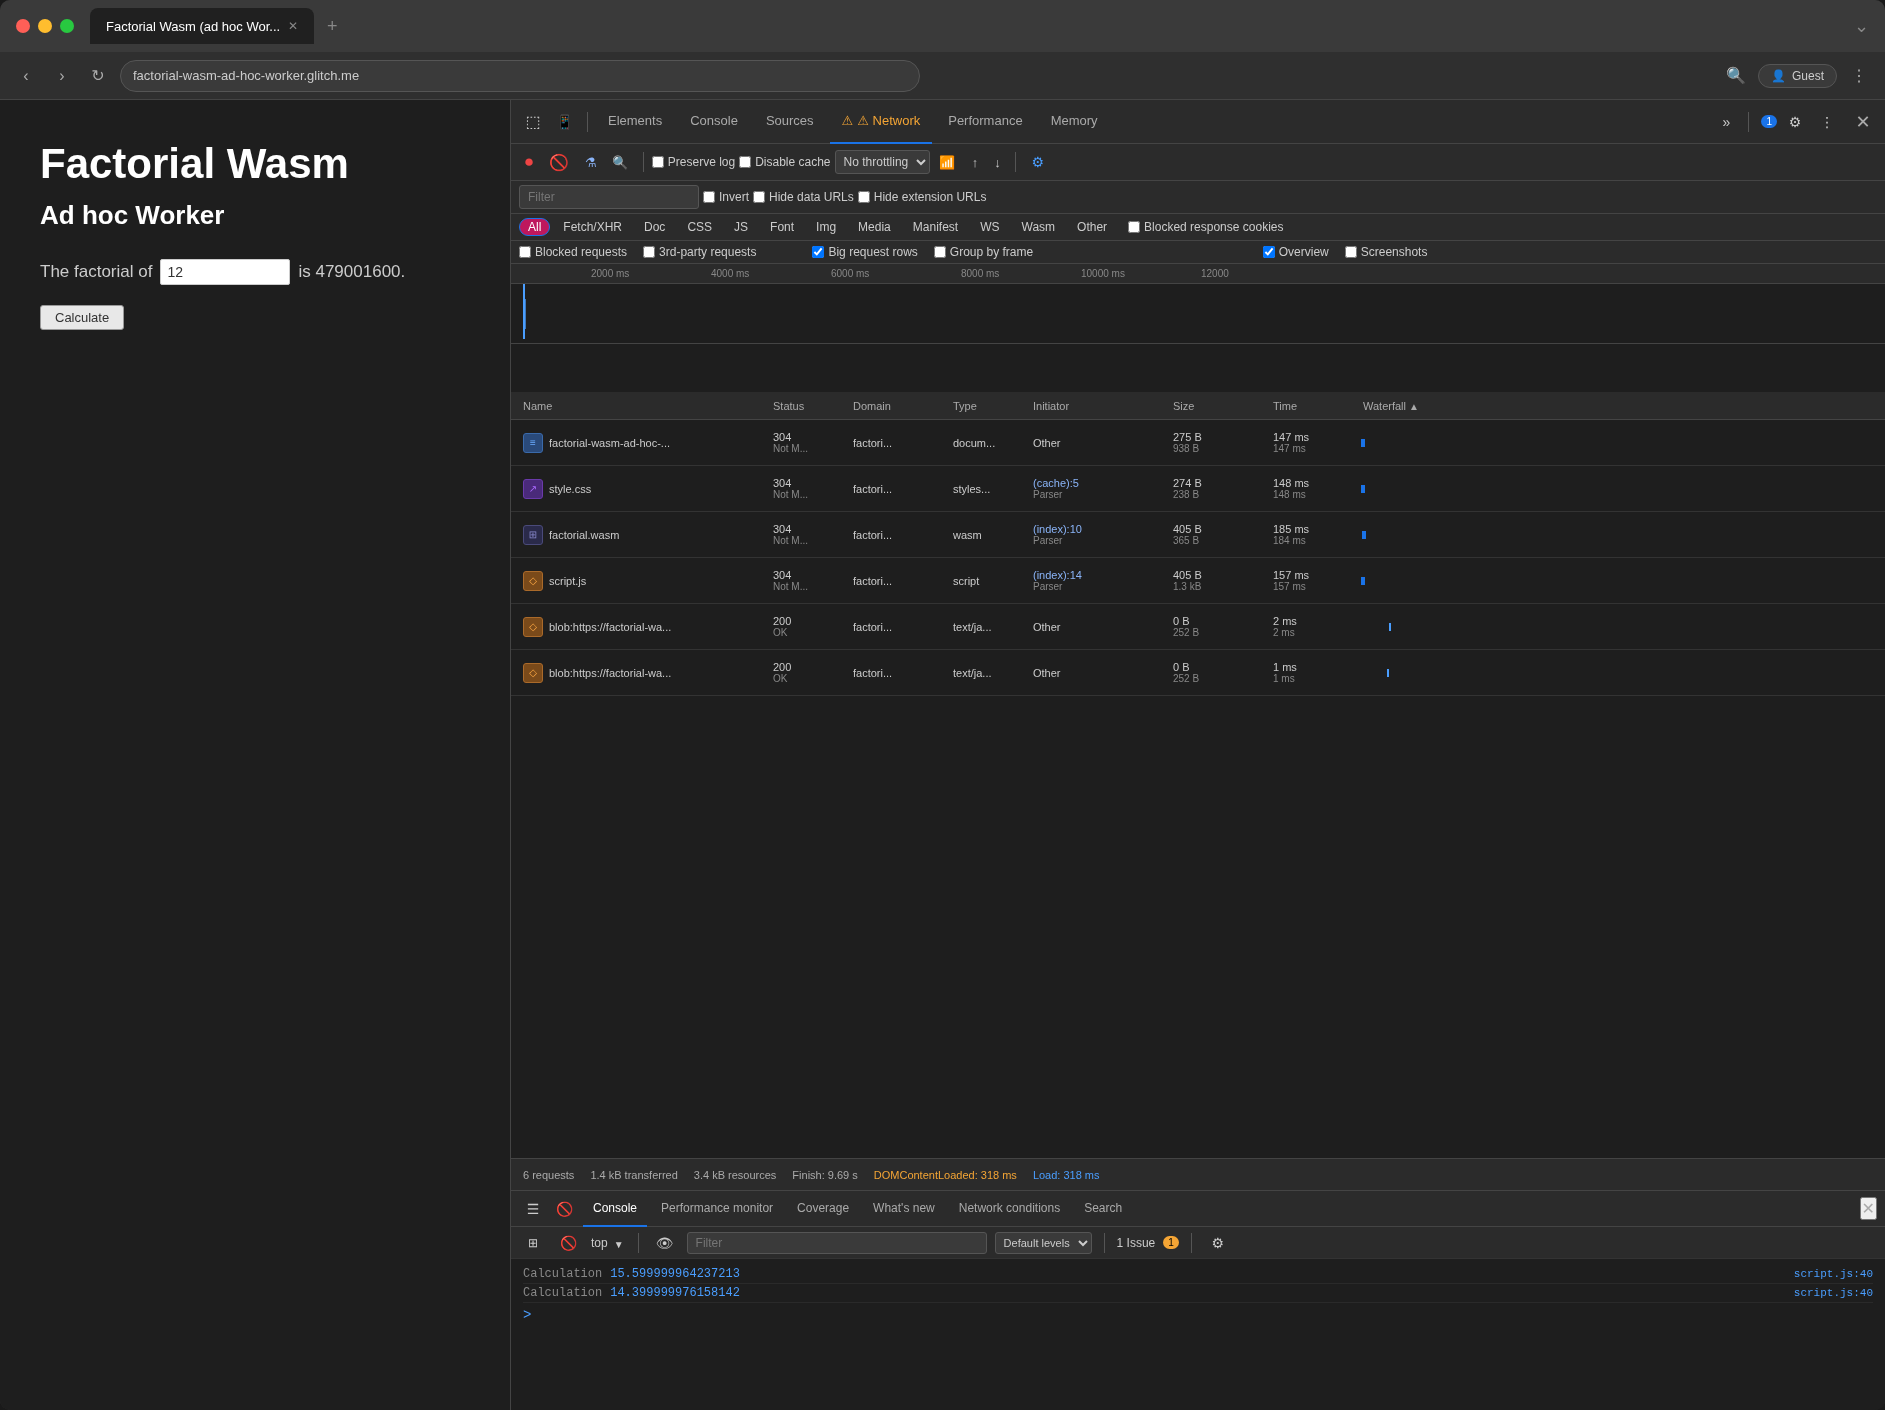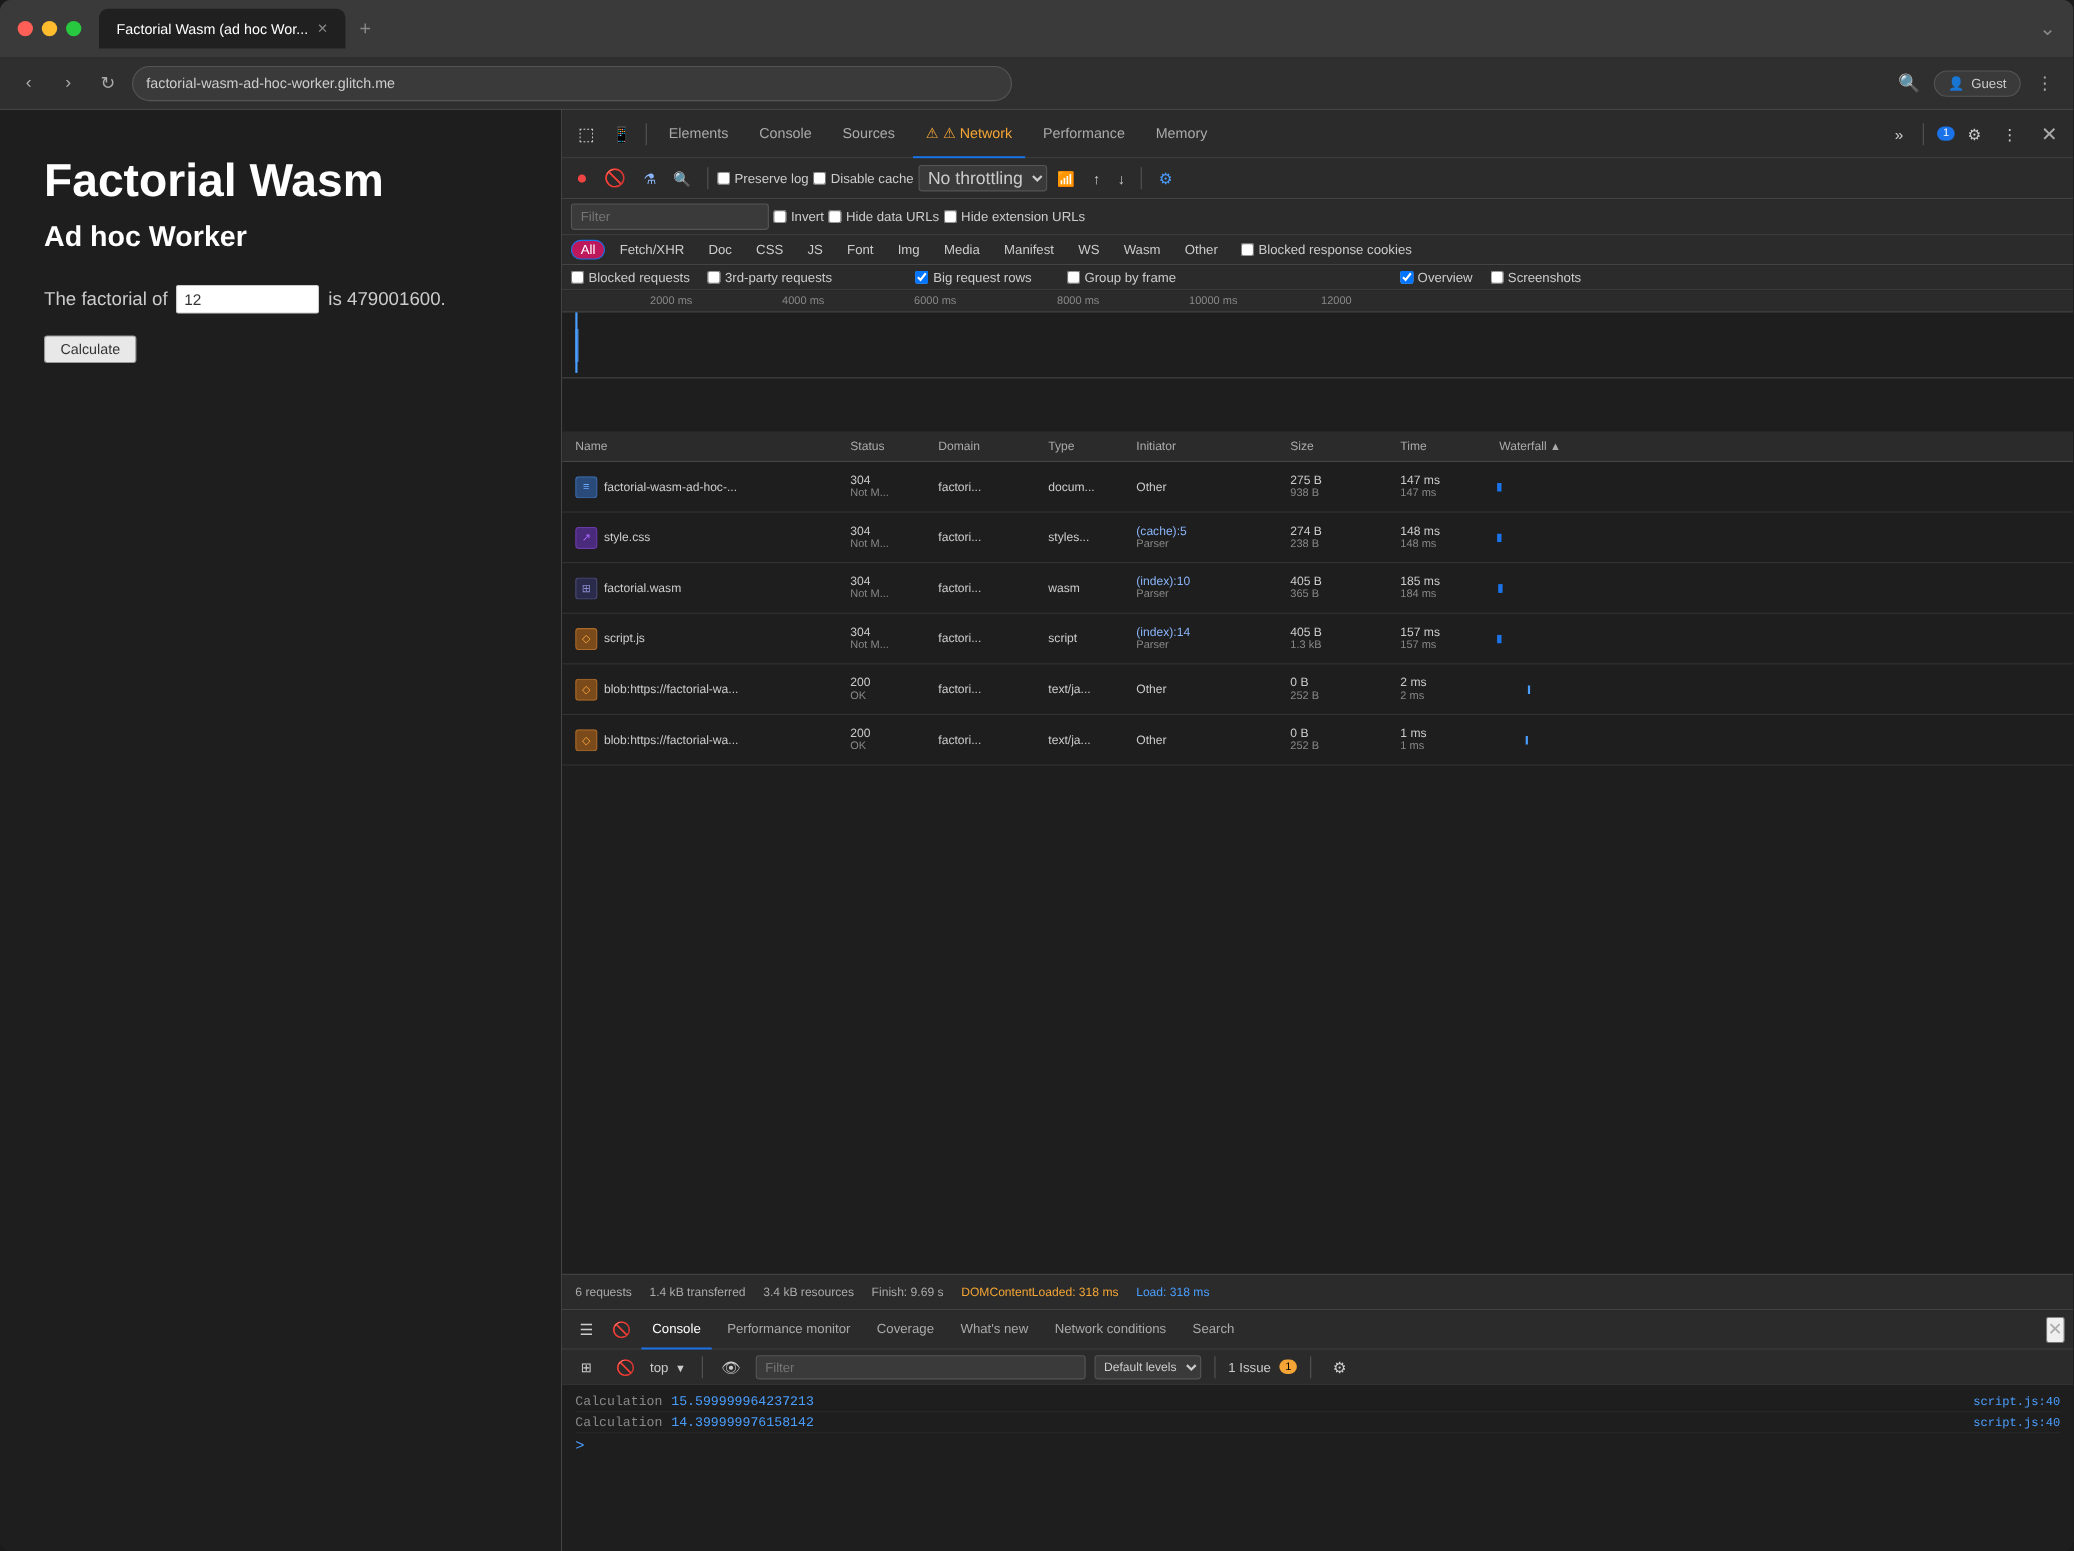--- a/index.html
+++ b/index.html
@@ -51,21 +51,21 @@
     .devtools-more { margin-left: auto; }
     .devtools-close { color: #aaa; cursor: pointer; font-size: 18px; margin-left: 4px; }
 
     
     .network-toolbar { background: #2b2b2b; border-bottom: 1px solid #444; display: flex; align-items: center; padding: 4px 8px; gap: 4px; flex-wrap: wrap; }
     .network-btn { color: #ccc; background: none; border: none; cursor: pointer; font-size: 13px; padding: 2px 6px; display: flex; align-items: center; gap: 4px; border-radius: 3px; }
     .record-btn { color: #e44; font-size: 16px; }
     .filter-input { background: #3a3a3a; border: 1px solid #555; border-radius: 3px; color: #ccc; font-size: 12px; padding: 2px 8px; width: 180px; height: 24px; }
     .checkbox-label { color: #ccc; font-size: 12px; display: flex; align-items: center; gap: 4px; cursor: pointer; white-space: nowrap; }
     .checkbox-label input { width: 12px; height: 12px; }
-    .throttle-select { background: #3a3a3a; border: 1px solid #555; border-radius: 3px; color: #ccc; font-size: 16px; padding: 2px 4px; height: 24px; }
+    .throttle-select { background: #3a3a3a; border: 1px solid #555; border-radius: 3px; color: #ccc; font-size: 12px; padding: 2px 4px; height: 24px; }
     .divider-v { width: 1px; background: #555; height: 20px; margin: 0 4px; }
 
     
     .filter-row { background: #2b2b2b; border-bottom: 1px solid #444; display: flex; align-items: center; padding: 4px 8px; gap: 4px; flex-wrap: wrap; }
     .filter-tab { color: #ccc; background: none; border: 1px solid transparent; cursor: pointer; font-size: 12px; padding: 1px 8px; border-radius: 3px; white-space: nowrap; }
     .filter-tab.active { background: #be185d; color: #fff; border-color: #1a73e8; border-radius: 12px; }
     .filter-tab.all { border-radius: 12px; }
 
     
     .options-row { background: #2b2b2b; border-bottom: 1px solid #444; display: flex; align-items: center; padding: 4px 8px; gap: 16px; flex-wrap: wrap; }
@@ -267,21 +267,21 @@
 
       <div class="options-row">
         <label class="checkbox-label">
           <input type="checkbox" style="">
           <span>Blocked requests</span>
         </label>
         <label class="checkbox-label">
           <input type="checkbox" style="">
           <span>3rd-party requests</span>
         </label>
-        <div style="margin-left: 60px; display:flex; gap:32px; flex:1; align-items:center;">
+        <div style="margin-left: 40px; display:flex; gap:16px; flex:1; align-items:center;">
           <label class="checkbox-label">
             <input type="checkbox" checked="" style="">
             <span>Big request rows</span>
           </label>
           <label class="checkbox-label">
             <input type="checkbox" style="">
             <span>Group by frame</span>
           </label>
         </div>
         <div style="display:flex; gap:16px; flex:1; align-items:center; margin-left: -180px;">

